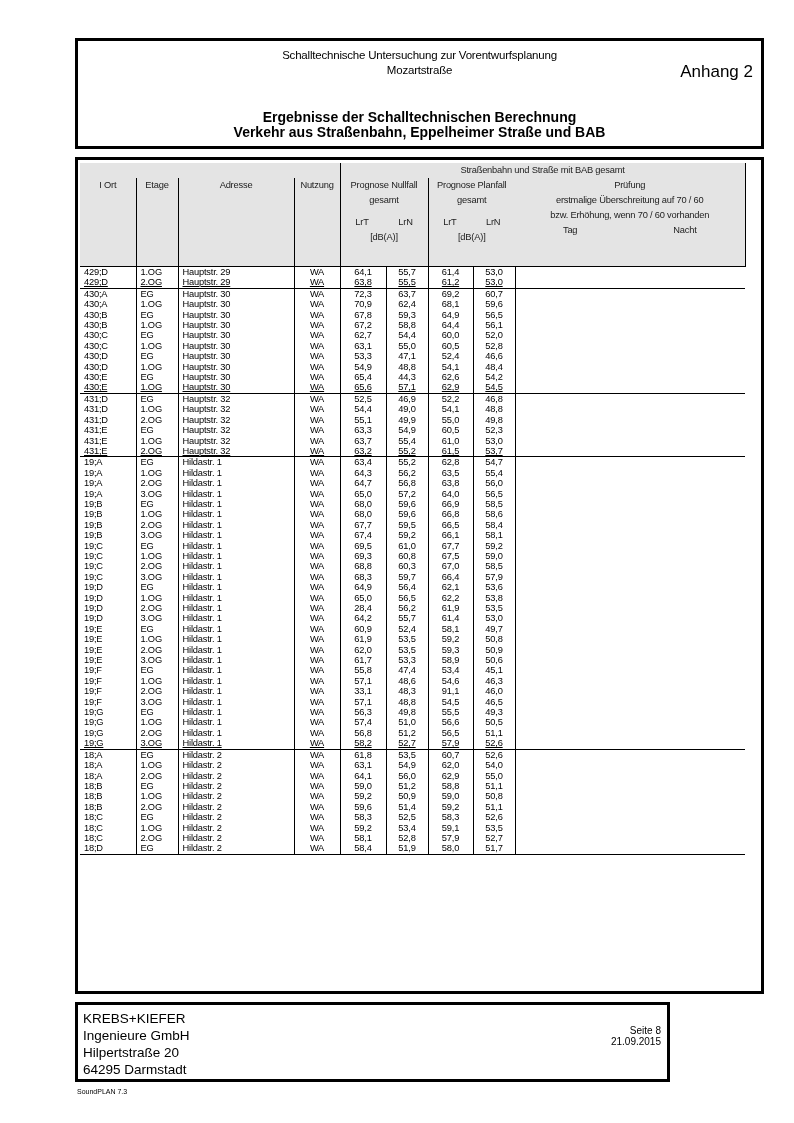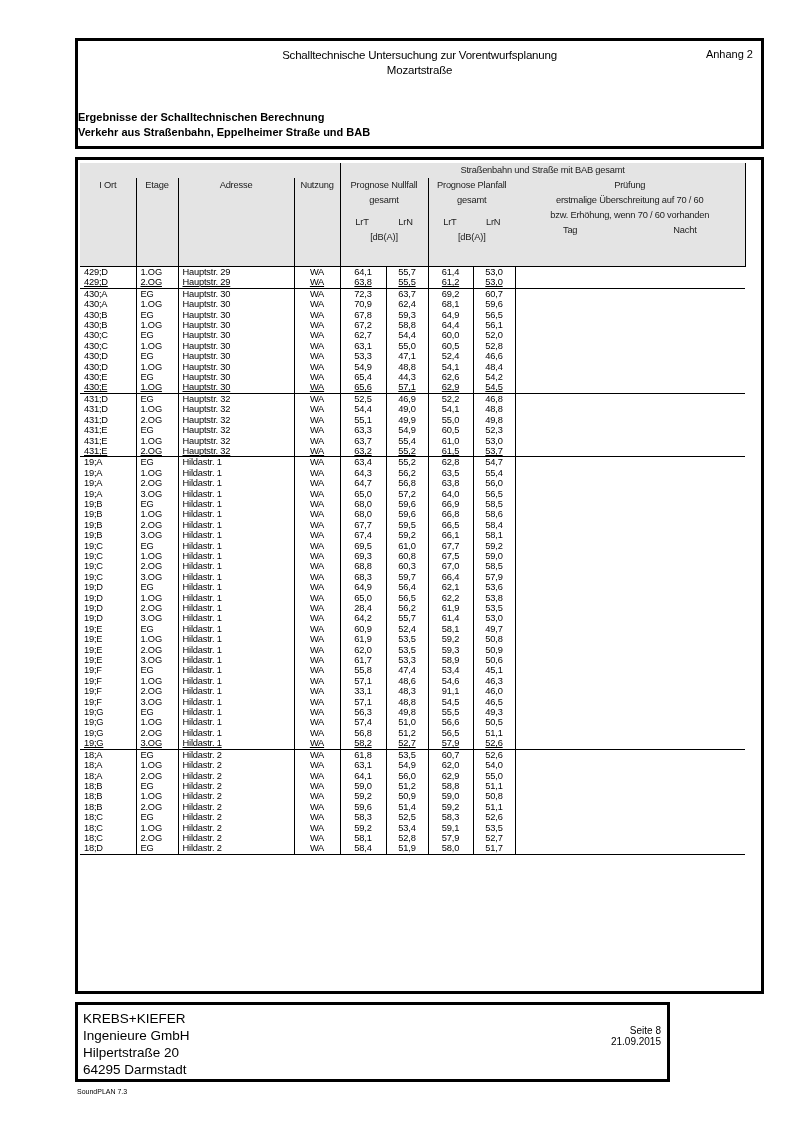--- a/index.html
+++ b/index.html
@@ -1,21 +1,21 @@
 <!DOCTYPE html>
 <html><head>
   <meta charset="utf-8">
   <style>
     html, body { margin: 0; padding: 0; background: #ffffff; }
     body { width: 794px; height: 1123px; position: relative; font-family: "Liberation Sans", sans-serif; color: #000; }
     .box { position: absolute; border: 3px solid #000; box-sizing: border-box; }
     #hdr { left: 75px; top: 38px; width: 689px; height: 111px; }
     #hdr .titles { position: absolute; left: 0; right: 0; top: 7px; text-align: center; font-size: 11.5px; line-height: 15px; letter-spacing: -0.2px; }
-    #hdr .annex { position: absolute; right: 8px; top: 7px; font-size: 11px; }
-    #hdr .sub { position: absolute; left: 0; right: 0; top: 69px; text-align: left; font-size: 11px; font-weight: bold; line-height: 15px; }
+    #hdr .annex { position: absolute; right: 8px; top: 21px; font-size: 17px; }
+    #hdr .sub { position: absolute; left: 0; right: 0; top: 69px; text-align: center; font-size: 14px; font-weight: bold; line-height: 15px; }
     #tbl { left: 75px; top: 157px; width: 689px; height: 837px; }
     table { border-collapse: collapse; position: absolute; left: 2px; top: 3px; font-size: 9.3px; letter-spacing: -0.2px; }
     thead td { background: #e4e4e4; color: #222; vertical-align: top; text-align: center; line-height: 15px; padding: 0; }
     thead tr.h1 td { height: 15px; }
     td { padding: 0 0 0 4px; white-space: nowrap; height: 10.4px; line-height: 10.4px; }
     .vl { border-left: 1px solid #000; }
     .vr { border-right: 1px solid #000; }
     tbody tr.gstart td { border-top: 1px solid #000; }
     tbody td.n { text-align: center; padding: 0; }
     tr.gend td.u { text-decoration: underline; }

